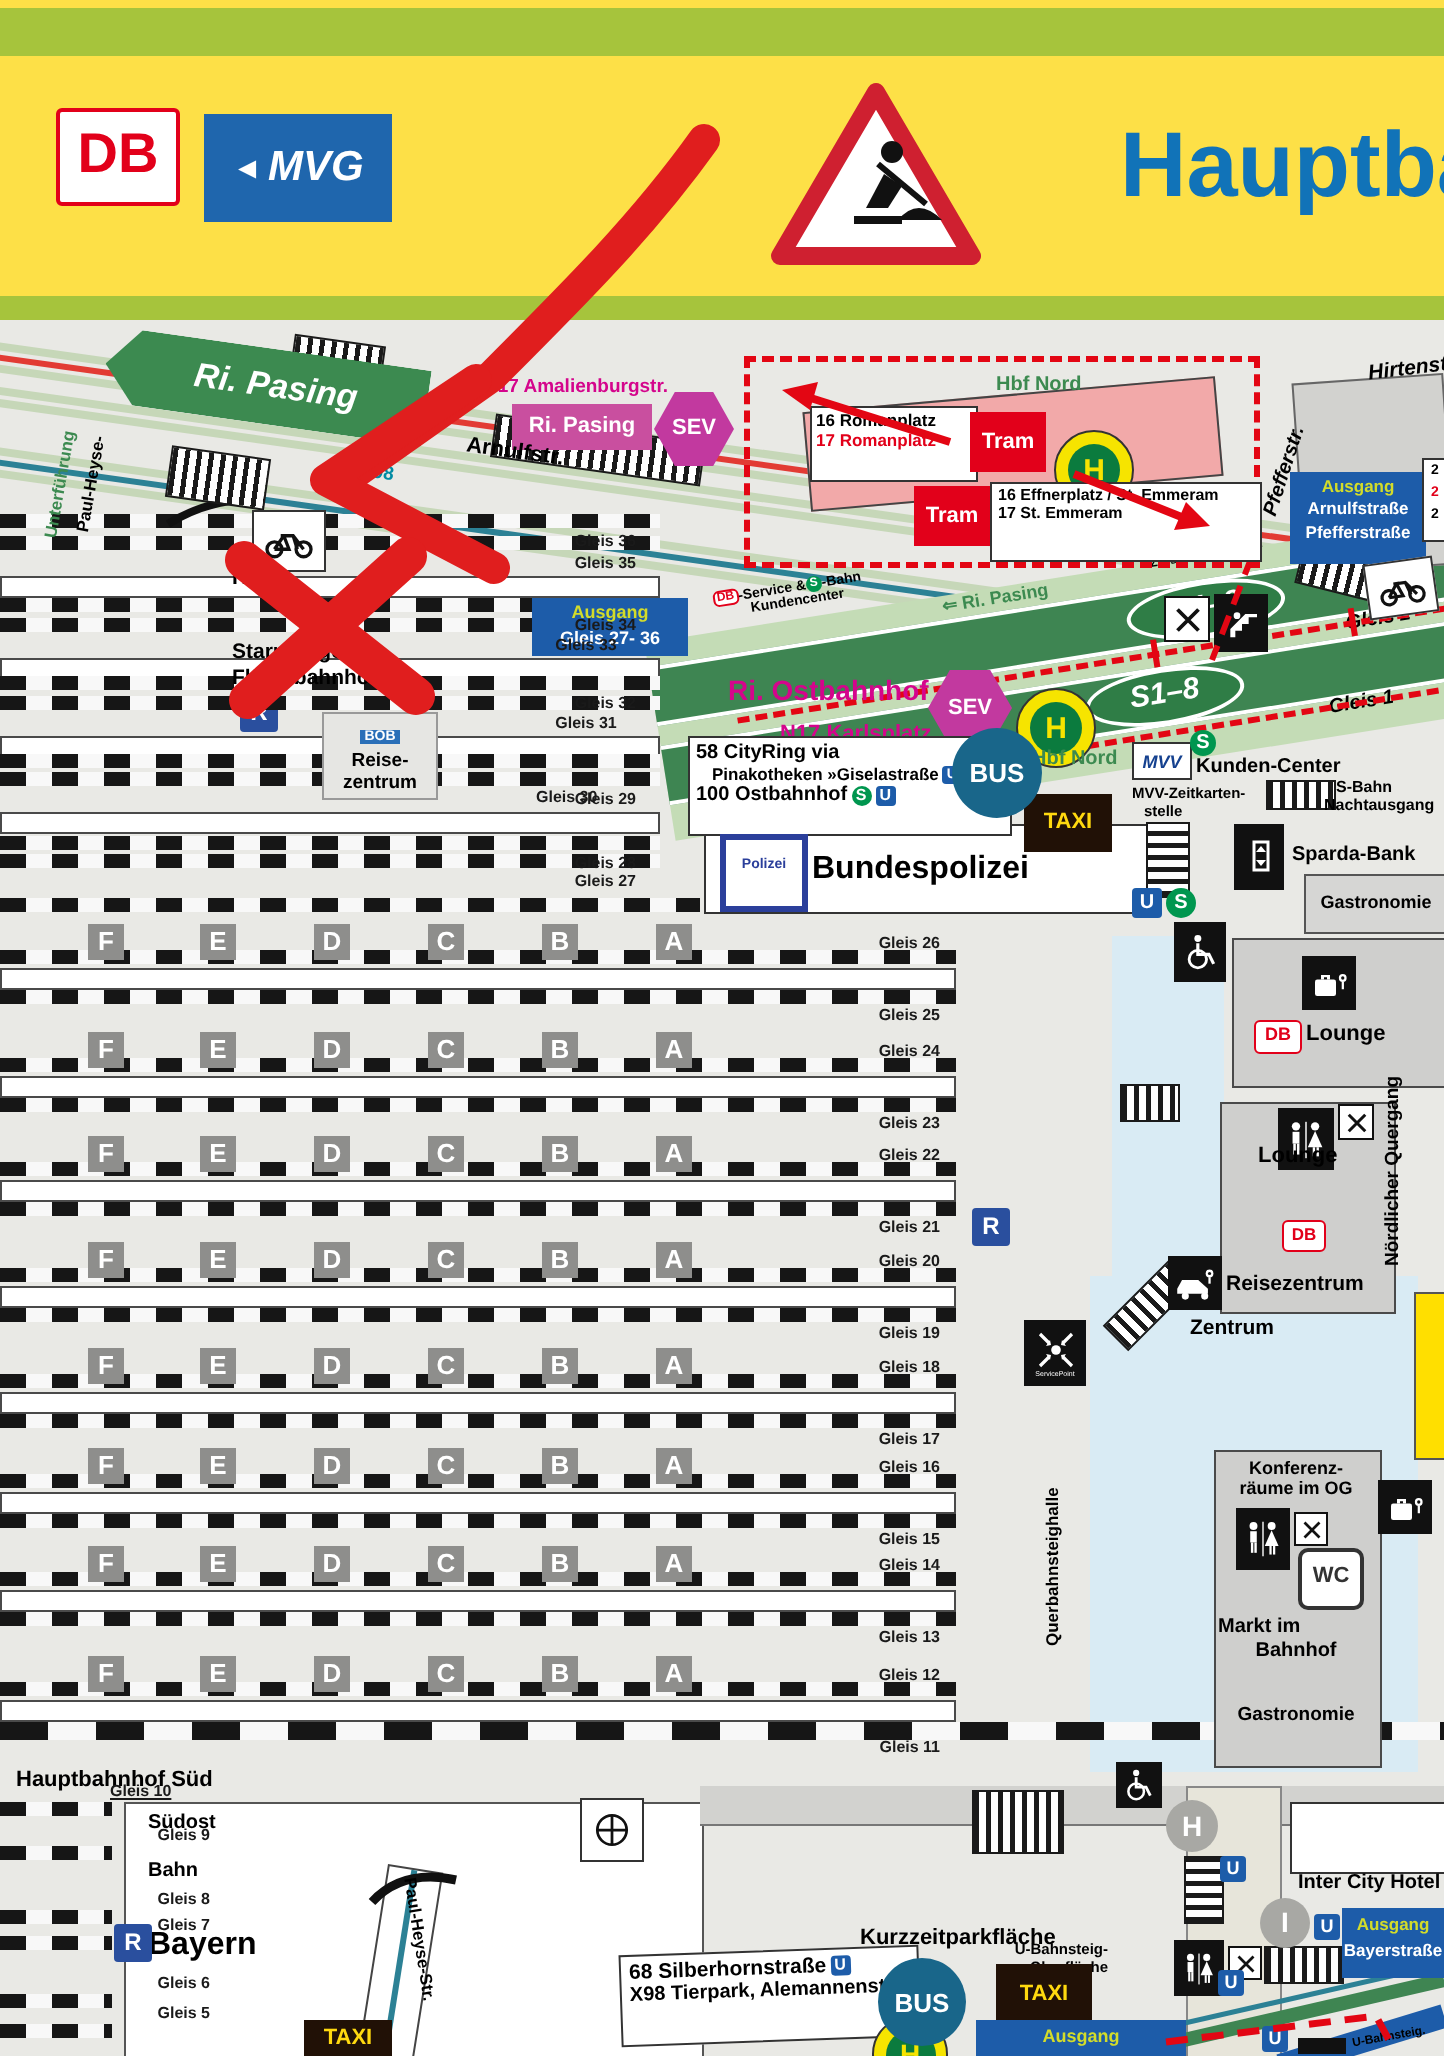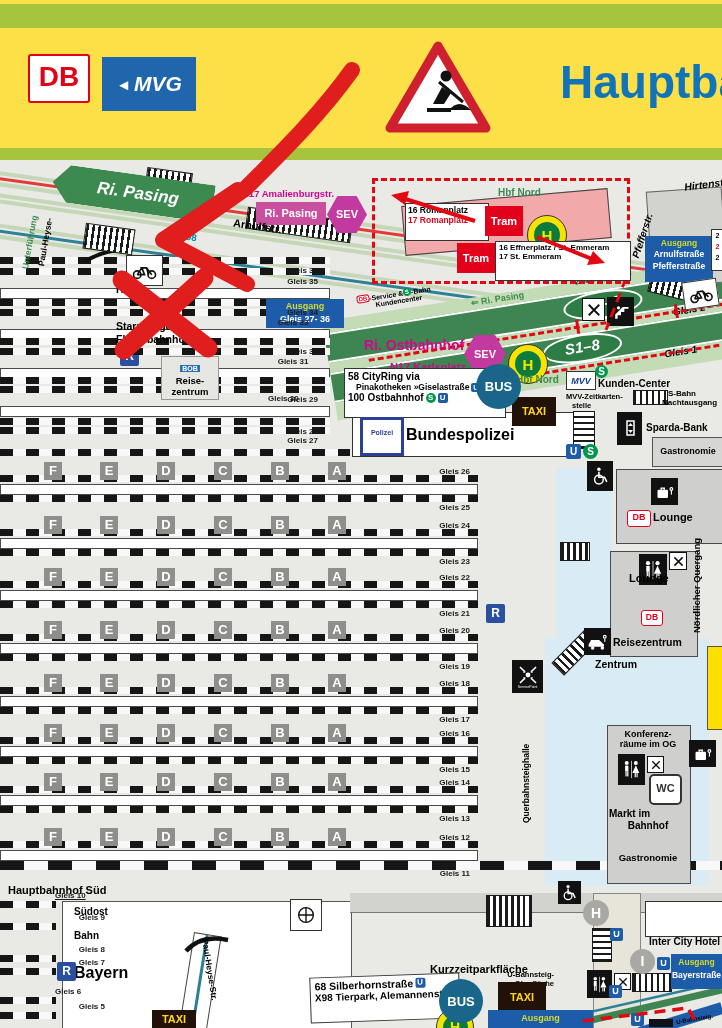--- a/index.html
+++ b/index.html
@@ -557,17 +557,17 @@
     <div class="bar" style="position: absolute; left: 0px; top: 427px; width: 330px; z-index: 2;"></div>
     <div class="glabel" style="position: absolute; left: 268px; top: 436px; width: 50px; text-align: right; z-index: 5;">Gleis 27</div>
     <div class="glabel" style="position: absolute; left: 55px; top: 891px; width: 50px; text-align: left; z-index: 5; text-decoration: underline;">Gleis 10</div>
     <div class="bar" style="position: absolute; left: 0px; top: 901px; width: 56px; z-index: 2;"></div>
     <div class="glabel" style="position: absolute; left: 55px; top: 913px; width: 50px; text-align: right; z-index: 5;">Gleis 9</div>
     <div class="bar" style="position: absolute; left: 0px; top: 923px; width: 56px; z-index: 2;"></div>
     <div class="glabel" style="position: absolute; left: 55px; top: 945px; width: 50px; text-align: right; z-index: 5;">Gleis 8</div>
     <div class="bar" style="position: absolute; left: 0px; top: 955px; width: 56px; z-index: 2;"></div>
     <div class="glabel" style="position: absolute; left: 55px; top: 958px; width: 50px; text-align: right; z-index: 5;">Gleis 7</div>
     <div class="bar" style="position: absolute; left: 0px; top: 968px; width: 56px; z-index: 2;"></div>
-    <div class="glabel" style="position: absolute; left: 55px; top: 987px; width: 50px; text-align: left; z-index: 5;">Gleis 6</div>
+    <div class="glabel" style="position: absolute; left: 55px; top: 987px; width: 50px; text-align: right; z-index: 5;">Gleis 6</div>
     <div class="bar" style="position: absolute; left: 0px; top: 997px; width: 56px; z-index: 2;"></div>
     <div class="glabel" style="position: absolute; left: 55px; top: 1002px; width: 50px; text-align: right; z-index: 5;">Gleis 5</div>
     <div class="bar" style="position: absolute; left: 0px; top: 1012px; width: 56px; z-index: 2;"></div>
   </div>
 
 </body></html>

